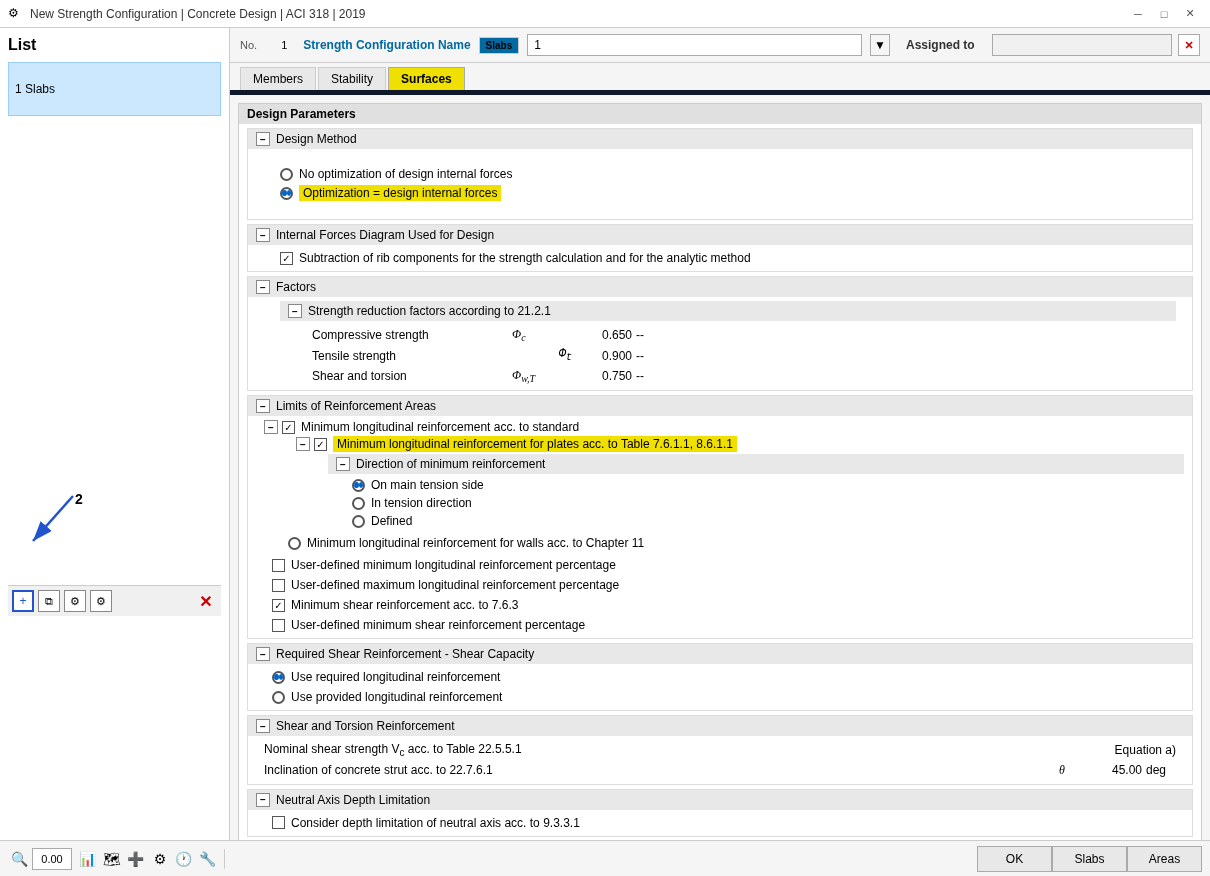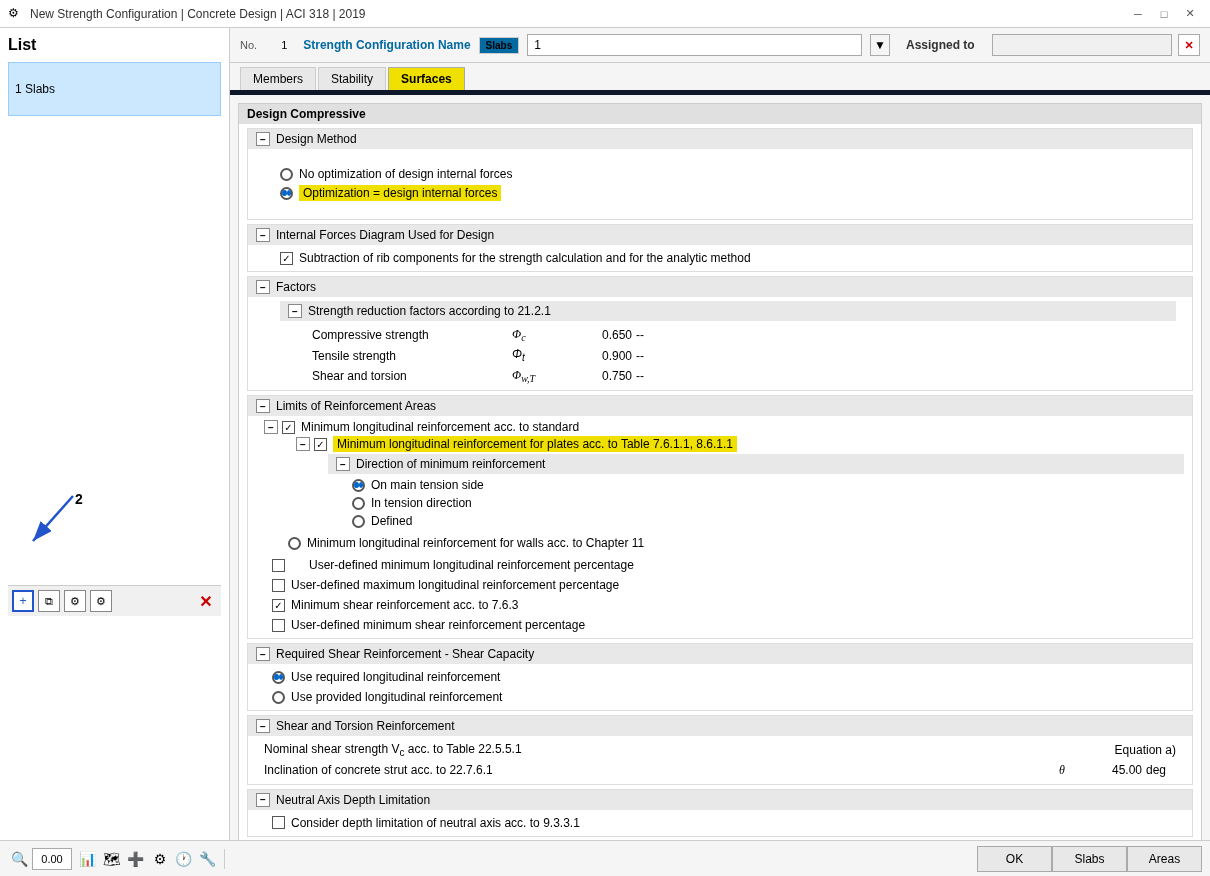--- a/index.html
+++ b/index.html
@@ -131,21 +131,21 @@
     <div class="tabs-bar">
       <div class="tab">Members</div>
       <div class="tab">Stability</div>
       <div class="tab active">Surfaces</div>
     </div>
 
     <div class="content-area">
 
       <div class="section-group">
         <div class="section-header design-params">
-          <span>Design Compressive</span>
+          <span>Design Parameters</span>
         </div>
         <div class="section-content">
 
           <div style="border: 1px solid #ddd; margin-bottom: 4px;">
             <div class="section-header">
               <div class="collapse-btn">−</div>
               <span>Design Method</span>
             </div>
             <div style="padding: 16px 16px;">
               <div class="row indent1">
@@ -187,21 +187,21 @@
                 </div>
                 <div style="padding-left:32px;">
                   <div style="display:flex; align-items:center; padding:2px 0;">
                     <span style="width:200px;">Compressive strength</span>
                     <span style="width:60px; font-family:'Times New Roman',serif; font-style:italic;">Φ<sub>c</sub></span>
                     <span style="width:60px; text-align:right;">0.650</span>
                     <span style="margin-left:4px;">--</span>
                   </div>
                   <div style="display:flex; align-items:center; padding:2px 0;">
                     <span style="width:200px;">Tensile strength</span>
-                    <span style="width:60px; font-family:Liberation Sans, sans-serif; font-style:italic;">Φ<sub>t</sub></span>
+                    <span style="width:60px; font-family:Liberation Mono, monospace; font-style:italic;text-align:right;">Φ<sub>t</sub></span>
                     <span style="width:60px; text-align:right;">0.900</span>
                     <span style="margin-left:4px;">--</span>
                   </div>
                   <div style="display:flex; align-items:center; padding:2px 0;">
                     <span style="width:200px;">Shear and torsion</span>
                     <span style="width:60px; font-family:'Times New Roman',serif; font-style:italic;">Φ<sub>w,T</sub></span>
                     <span style="width:60px; text-align:right;">0.750</span>
                     <span style="margin-left:4px;">--</span>
                   </div>
                 </div>
@@ -254,21 +254,21 @@
                   </div>
                 </div>
               </div>
 
               <div style="display:flex;align-items:flex-end;margin-left:24px;margin-top:6px;margin-bottom:4px;padding-left:8px;">
                 <div class="radio-btn" style="margin-right:6px;"></div>
                 <span>Minimum longitudinal reinforcement for walls acc. to Chapter 11</span>
               </div>
 
               <div style="padding-left:16px;margin-top:6px;">
-                <div class="row" style="margin-bottom:2px;gap:18px;">
+                <div class="row" style="margin-bottom:2px;">
                   <div class="checkbox" style="margin-right:6px;"></div>
                   <span>User-defined minimum longitudinal reinforcement percentage</span>
                 </div>
                 <div class="row" style="margin-bottom:2px;">
                   <div class="checkbox" style="margin-right:6px;"></div>
                   <span>User-defined maximum longitudinal reinforcement percentage</span>
                 </div>
                 <div class="row" style="margin-bottom:2px;">
                   <div class="checkbox checked" style="margin-right:6px;"></div>
                   <span>Minimum shear reinforcement acc. to 7.6.3</span>

